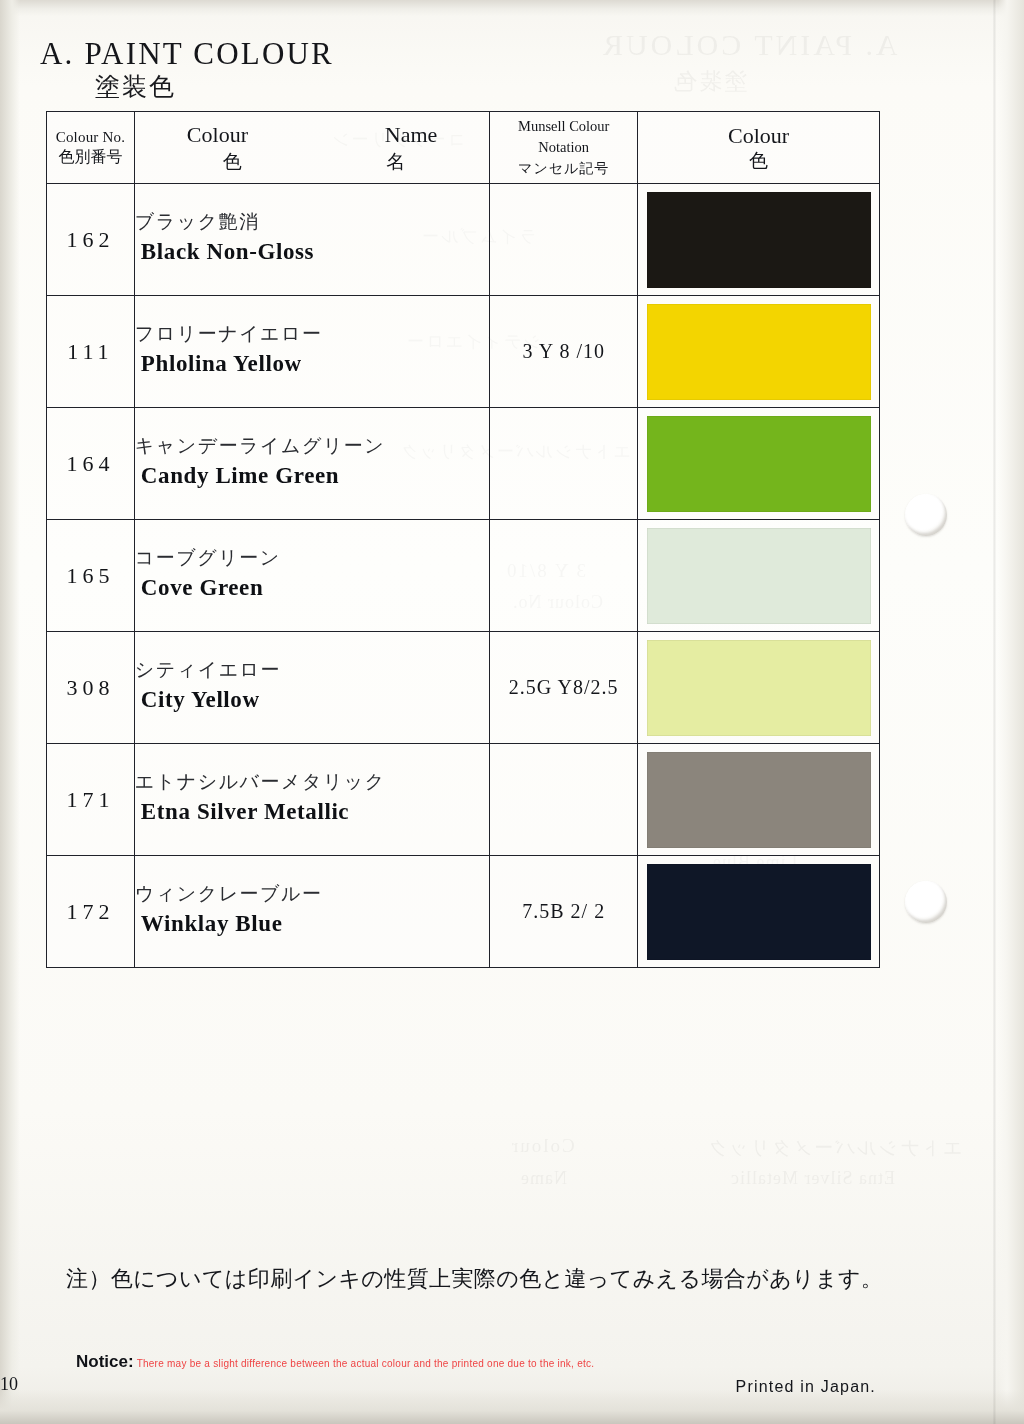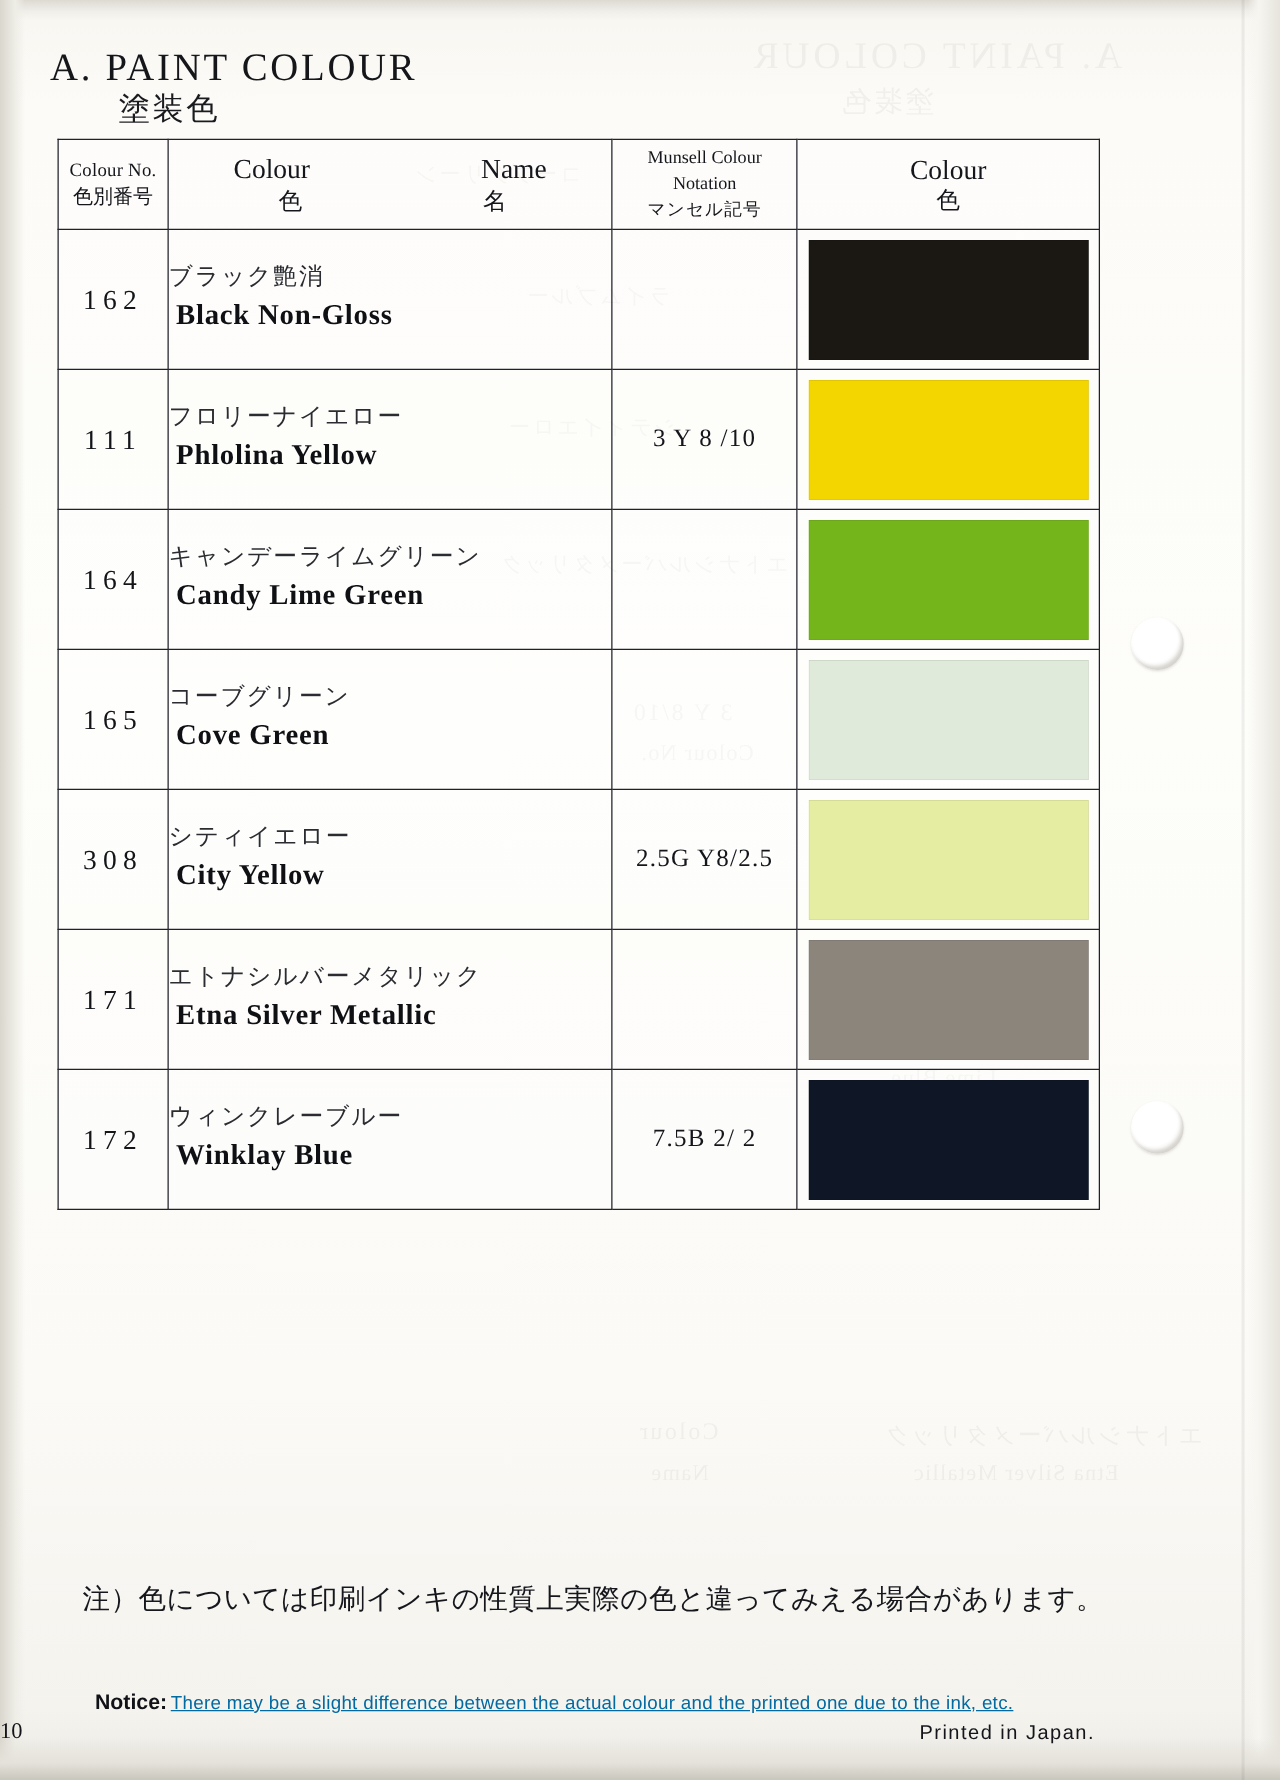--- a/index.html
+++ b/index.html
@@ -212,24 +212,23 @@
     margin-left: 32px;
   }
   #notice-en-label {
     font-family: "Liberation Sans", sans-serif;
     font-size: 17px;
     font-weight: bold;
     color: #101217;
   }
   #notice-en-text {
     font-family: "Liberation Sans", sans-serif;
-    font-size: 15px;
+    font-size: 10px;
     letter-spacing: 0.25px;
-    color: #0369a1;
-    text-decoration: underline;
+    color: #ef4444;
   }
   #page-number {
     position: absolute;
     left: 0; top: 1374px;
     width: 905px;
     text-align: left;
     font-family: "Liberation Serif", serif;
     font-size: 18px;
     color: #13151a;
   }

